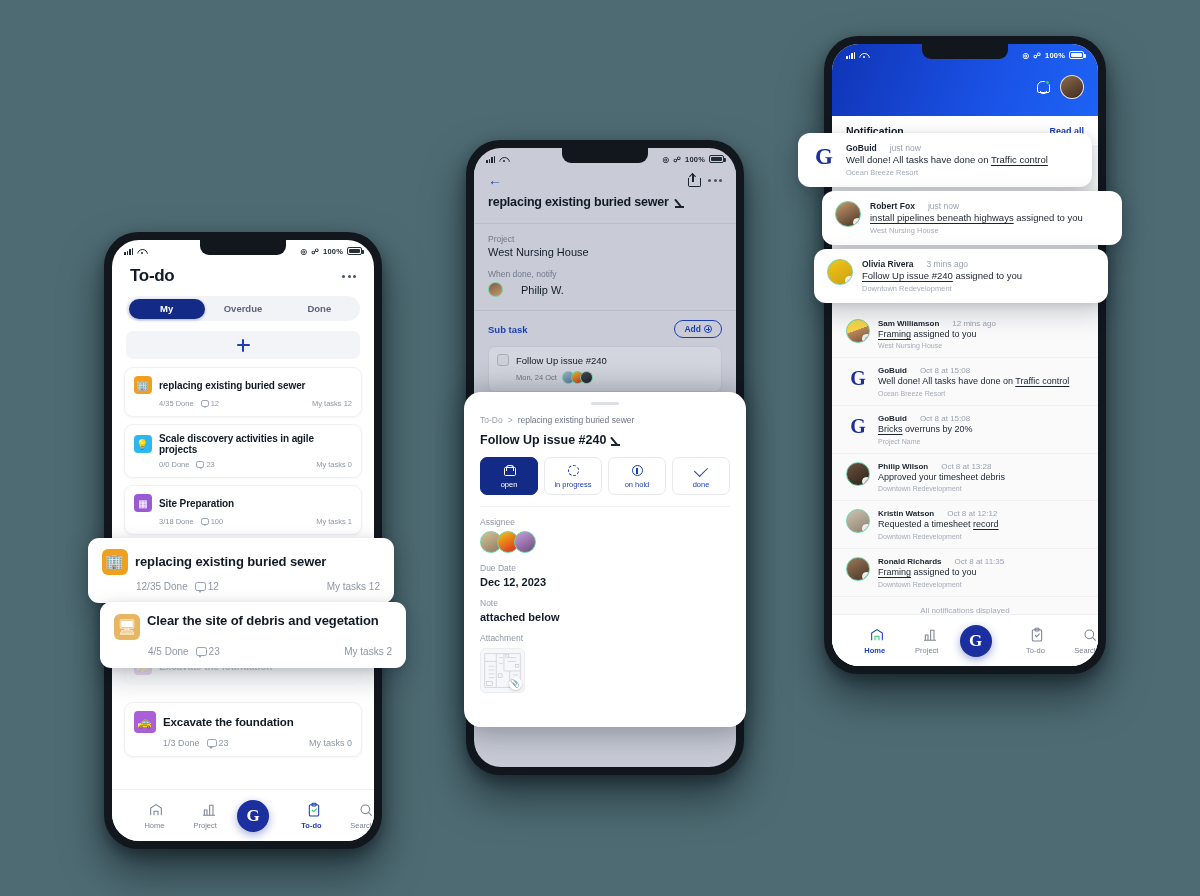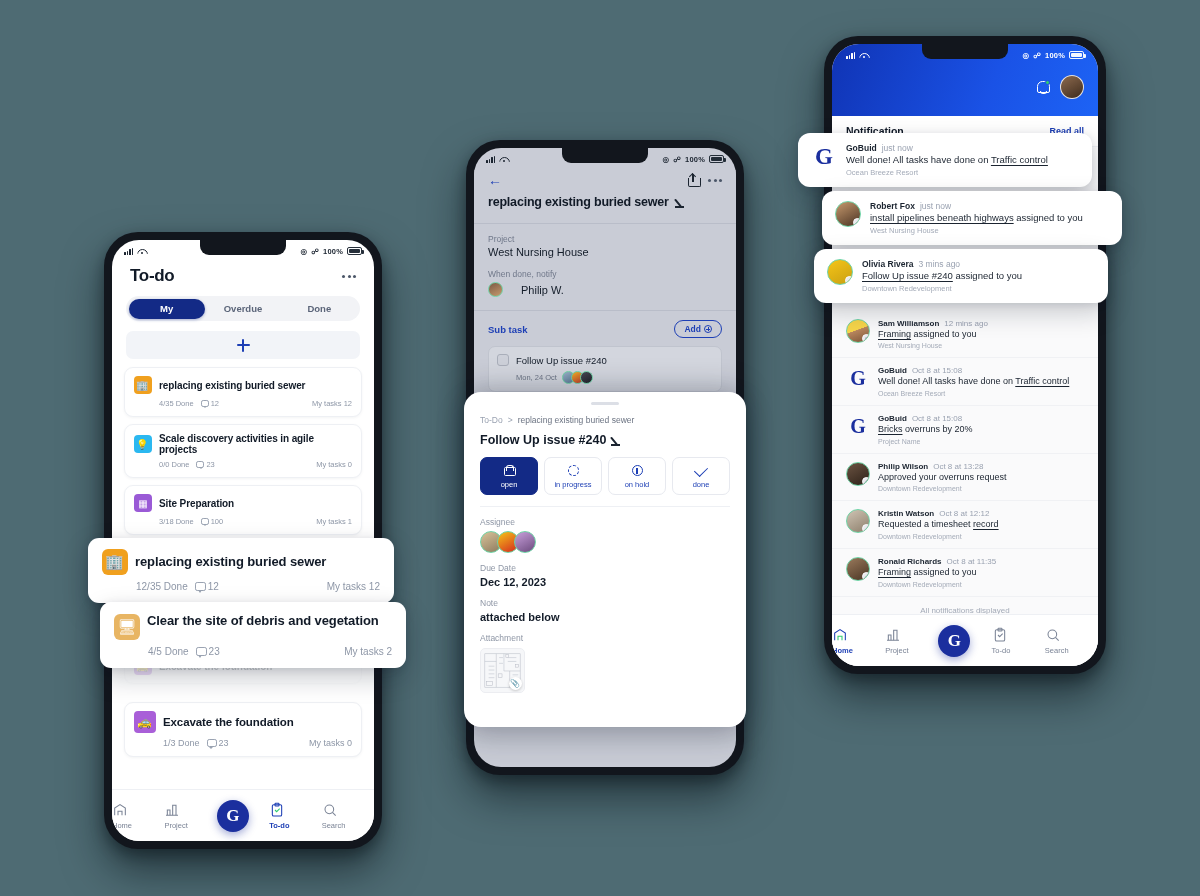--- a/index.html
+++ b/index.html
@@ -107,21 +107,21 @@
   .ov .tico { width:26px;height:26px;border-radius:6px;font-size:15px; }
   .ov .tname { font-size:13px; line-height:1.25; }
   .ov .tcard-bot { padding-left:34px; margin-top:6px;}
   .ov .tmeta,.ov .tright { font-size:10px; }
   .ov .bubble{width:11px;height:9.5px;}
   .ov .bubble::after{border-left-width:2.6px;border-right-width:2.6px;border-top-width:3.4px;bottom:-3.2px;left:1.9px;}
 
   
   .tabbar { position:absolute; left:0;right:0;bottom:0; height:52px; background:#fff;
      border-top:1px solid #eef0f4; display:flex; align-items:center; z-index:28; }
-  .tab { flex:1; display:flex;flex-direction:column;align-items:flex-start;gap:3px; cursor:pointer;}
+  .tab { flex:1; display:flex;flex-direction:column;align-items:flex-end;gap:3px; cursor:pointer;}
   .tab-label { font-size:7.5px; color:#7b8496; }
   .tab.active .tab-label { color:#1d3fb5; font-weight:700; }
   .tab-ico { width:16px;height:16px; display:block; }
   .fab { width:32px;height:32px;border-radius:50%;background:#1b2f9e;
      display:flex;align-items:center;justify-content:center;color:#fff;
      font-size:17px;font-weight:700;font-family:"Liberation Serif",serif;
      box-shadow:0 3px 8px rgba(27,47,158,.4); cursor:pointer; line-height:1;}
 
   
   #phone2 { left:466px; top:140px; width:278px; height:635px; }
@@ -232,21 +232,21 @@
   .readall { font-size:9px;color:#1d3fb5;font-weight:600;cursor:pointer;}
 
   .nlist { flex:1; overflow:hidden; background:#fafafb;}
   .nrow { display:flex; gap:8px; padding:8px 14px; border-bottom:1px solid #f0f1f4; background:#fafafb;}
   .nrow .av { width:24px;height:24px;flex:none;position:relative;}
   .nav-badge { position:absolute;right:-2px;bottom:-1px;width:9px;height:9px;border-radius:50%;
      background:#e9eaee;border:1.2px solid #fafafb;display:flex;align-items:center;justify-content:center;font-size:5px;color:#7b8496;}
   .ntxt { flex:1; min-width:0;}
   .nline1 { font-size:8px; }
   .nname { font-weight:700; color:#1b2430; }
-  .ntime { color:#9aa2b1; margin-left:5px;}
+  .ntime { color:#9aa2b1; margin-left:13px;}
   .nline2 { font-size:9px; color:#1b2430; margin-top:1px; line-height:1.3;}
   .nline2 u { text-decoration-thickness:1px; text-underline-offset:1.5px;}
   .nline3 { font-size:7px; color:#a4abb8; margin-top:2px;}
   .glogo { width:24px;height:24px;display:flex;align-items:center;justify-content:center;
      color:#1b2f9e;font-size:20px;font-weight:700;font-family:"Liberation Serif",serif;flex:none;line-height:1;}
   .nend { text-align:center;font-size:8px;color:#a4abb8;padding:9px 0 0;}
 
   
   #ov3a,#ov3b,#ov3c {
     position:absolute; background:#fff; border-radius:12px; z-index:27;
@@ -709,21 +709,21 @@
         </div>
 
         <div class="nrow">
           <span class="av" style="background:linear-gradient(150deg,#6b5342,#2d2118)">
               <span class="nav-badge">●</span>
             </span>
           <div class="ntxt">
             <div class="nline1">
               <span class="nname">Philip Wilson</span><span class="ntime">Oct 8 at 13:28</span>
             </div>
-            <div class="nline2">Approved your overruns request</div>
+            <div class="nline2">Approved your timesheet debris</div>
             <div class="nline3">Downtown Redevelopment</div>
           </div>
         </div>
 
         <div class="nrow">
           <span class="av" style="background:linear-gradient(150deg,#cfc4b4,#8d7f6c)">
               <span class="nav-badge">●</span>
             </span>
           <div class="ntxt">
             <div class="nline1">

